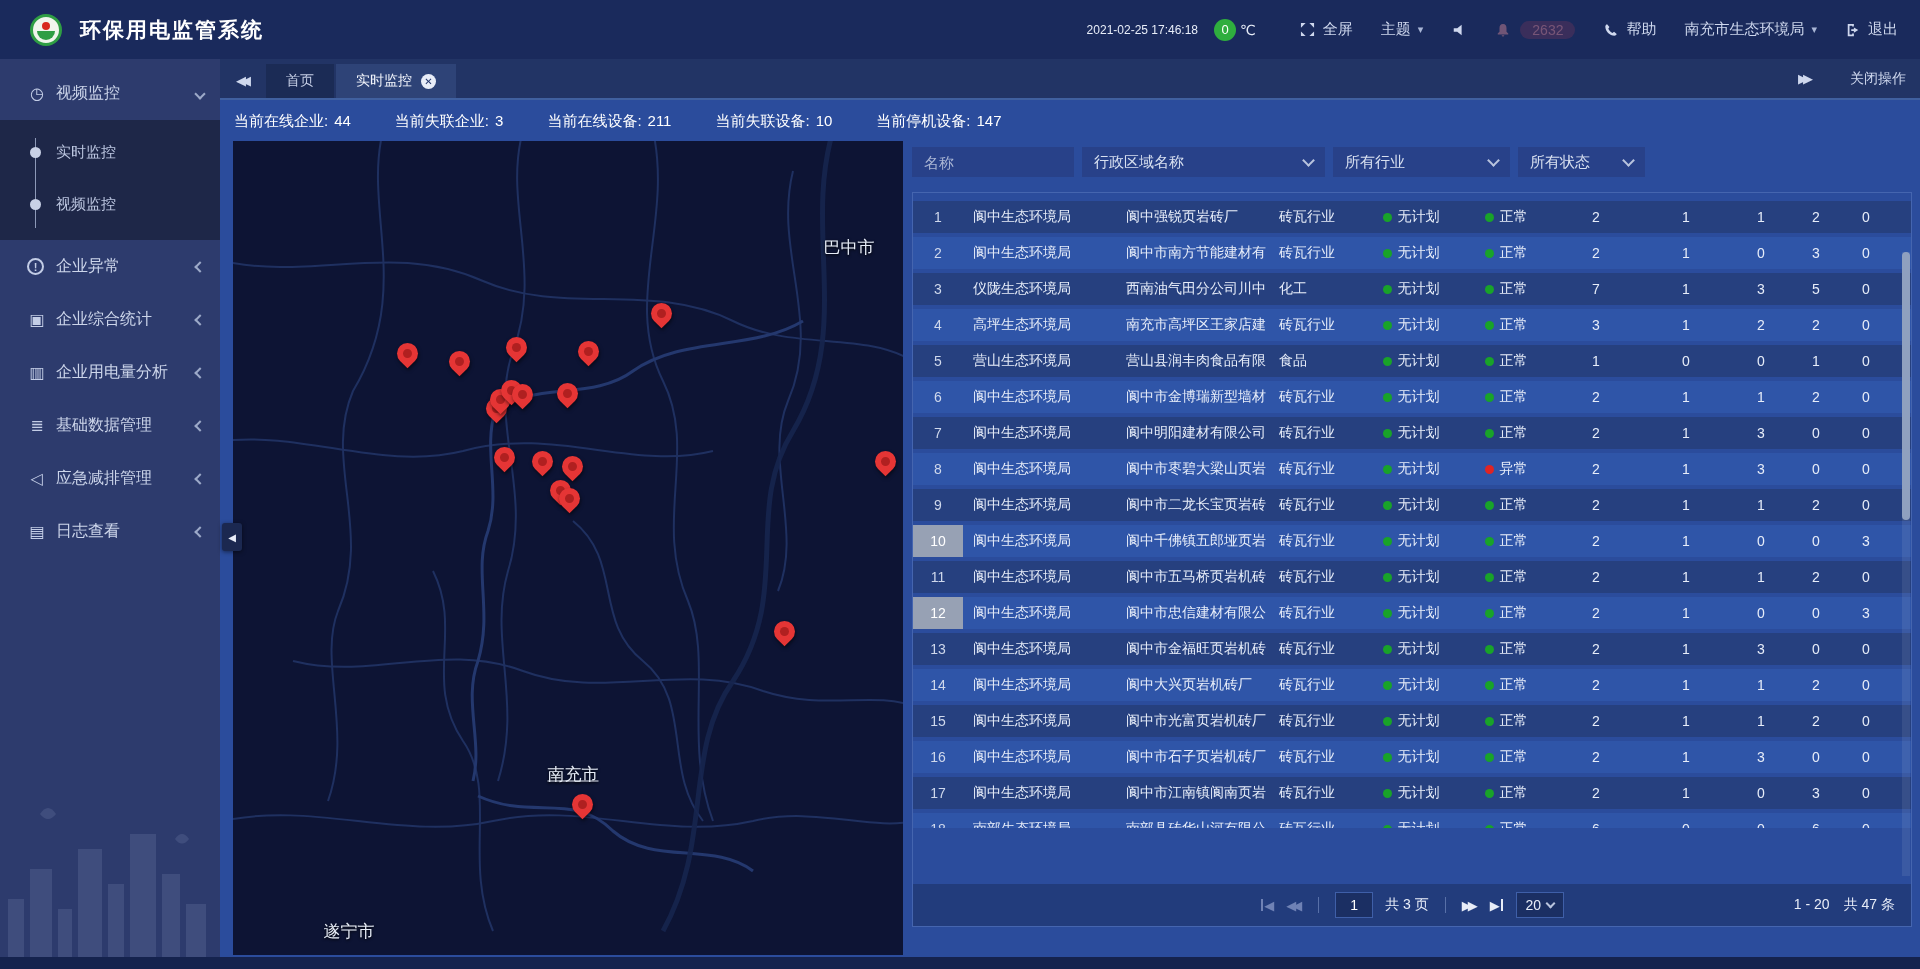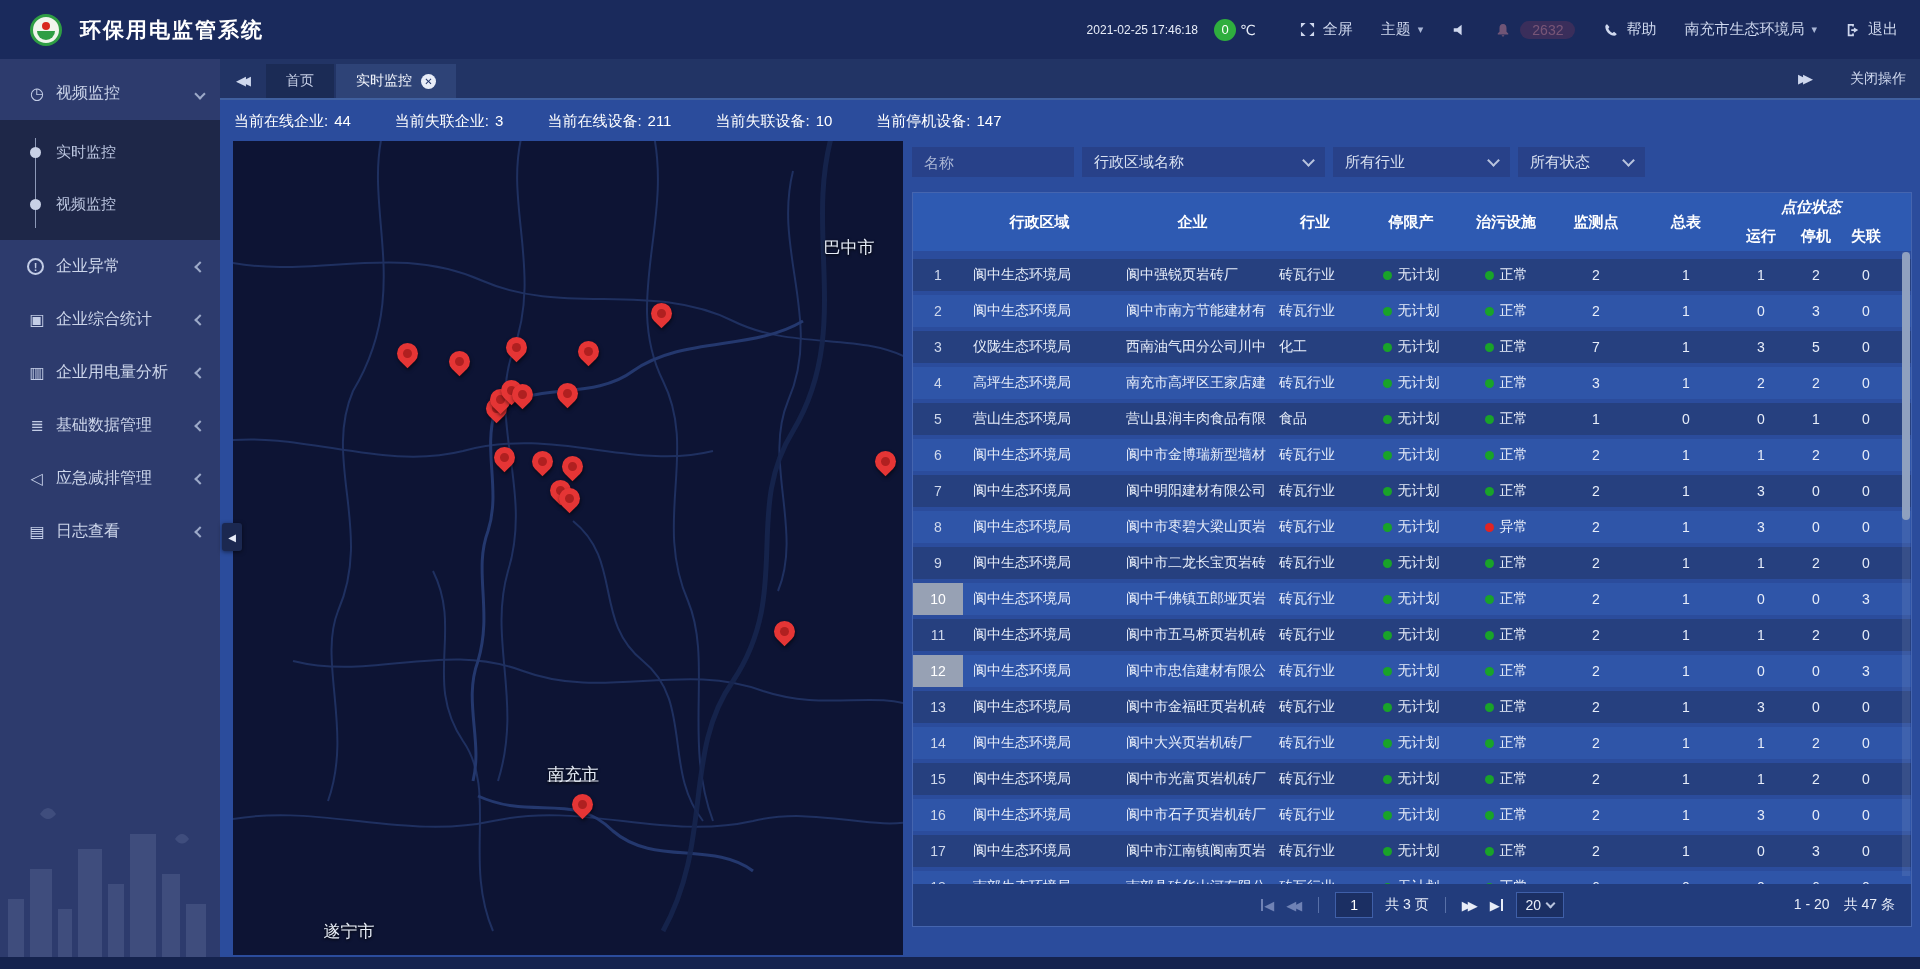--- a/index.html
+++ b/index.html
@@ -349,34 +349,20 @@
     <span>所有行业</span>
     <span class="sel-chev"></span>
   </div>
   <div class="filter-select w-status">
     <span>所有状态</span>
     <span class="sel-chev"></span>
   </div>
 </div>
 
 <div class="table-block">
-  <div class="thead grid-cols">
-      <div class="th" style="grid-area: 1 / 1 / 3;"></div>
-      <div class="th" style="grid-area: 1 / 2 / 3;">行政区域</div>
-      <div class="th" style="grid-area: 1 / 3 / 3;">企业</div>
-      <div class="th" style="grid-area: 1 / 4 / 3;">行业</div>
-      <div class="th" style="grid-area: 1 / 5 / 3;">停限产</div>
-      <div class="th" style="grid-area: 1 / 6 / 3;">治污设施</div>
-      <div class="th" style="grid-area: 1 / 7 / 3;">监测点</div>
-      <div class="th" style="grid-area: 1 / 8 / 3;">总表</div>
-      <div class="th group" style="grid-area: 1 / 9 / auto / 12;">点位状态</div>
-      <div class="th sub" style="grid-area: 2 / 9;">运行</div>
-      <div class="th sub" style="grid-area: 2 / 10;">停机</div>
-      <div class="th sub" style="grid-area: 2 / 11;">失联</div>
-    </div>
   <div class="rows-viewport">
       <div class="trow grid-cols odd">
         <div class="td num">1</div>
         <div class="td left">阆中生态环境局</div>
         <div class="td left">阆中强锐页岩砖厂</div>
         <div class="td left">砖瓦行业</div>
         <div class="td"><span class="dot-status" style="background: rgb(25, 163, 41);"></span>无计划</div>
         <div class="td"><span class="dot-status" style="background: rgb(25, 163, 41);"></span>正常</div>
         <div class="td">2</div>
         <div class="td">1</div>

